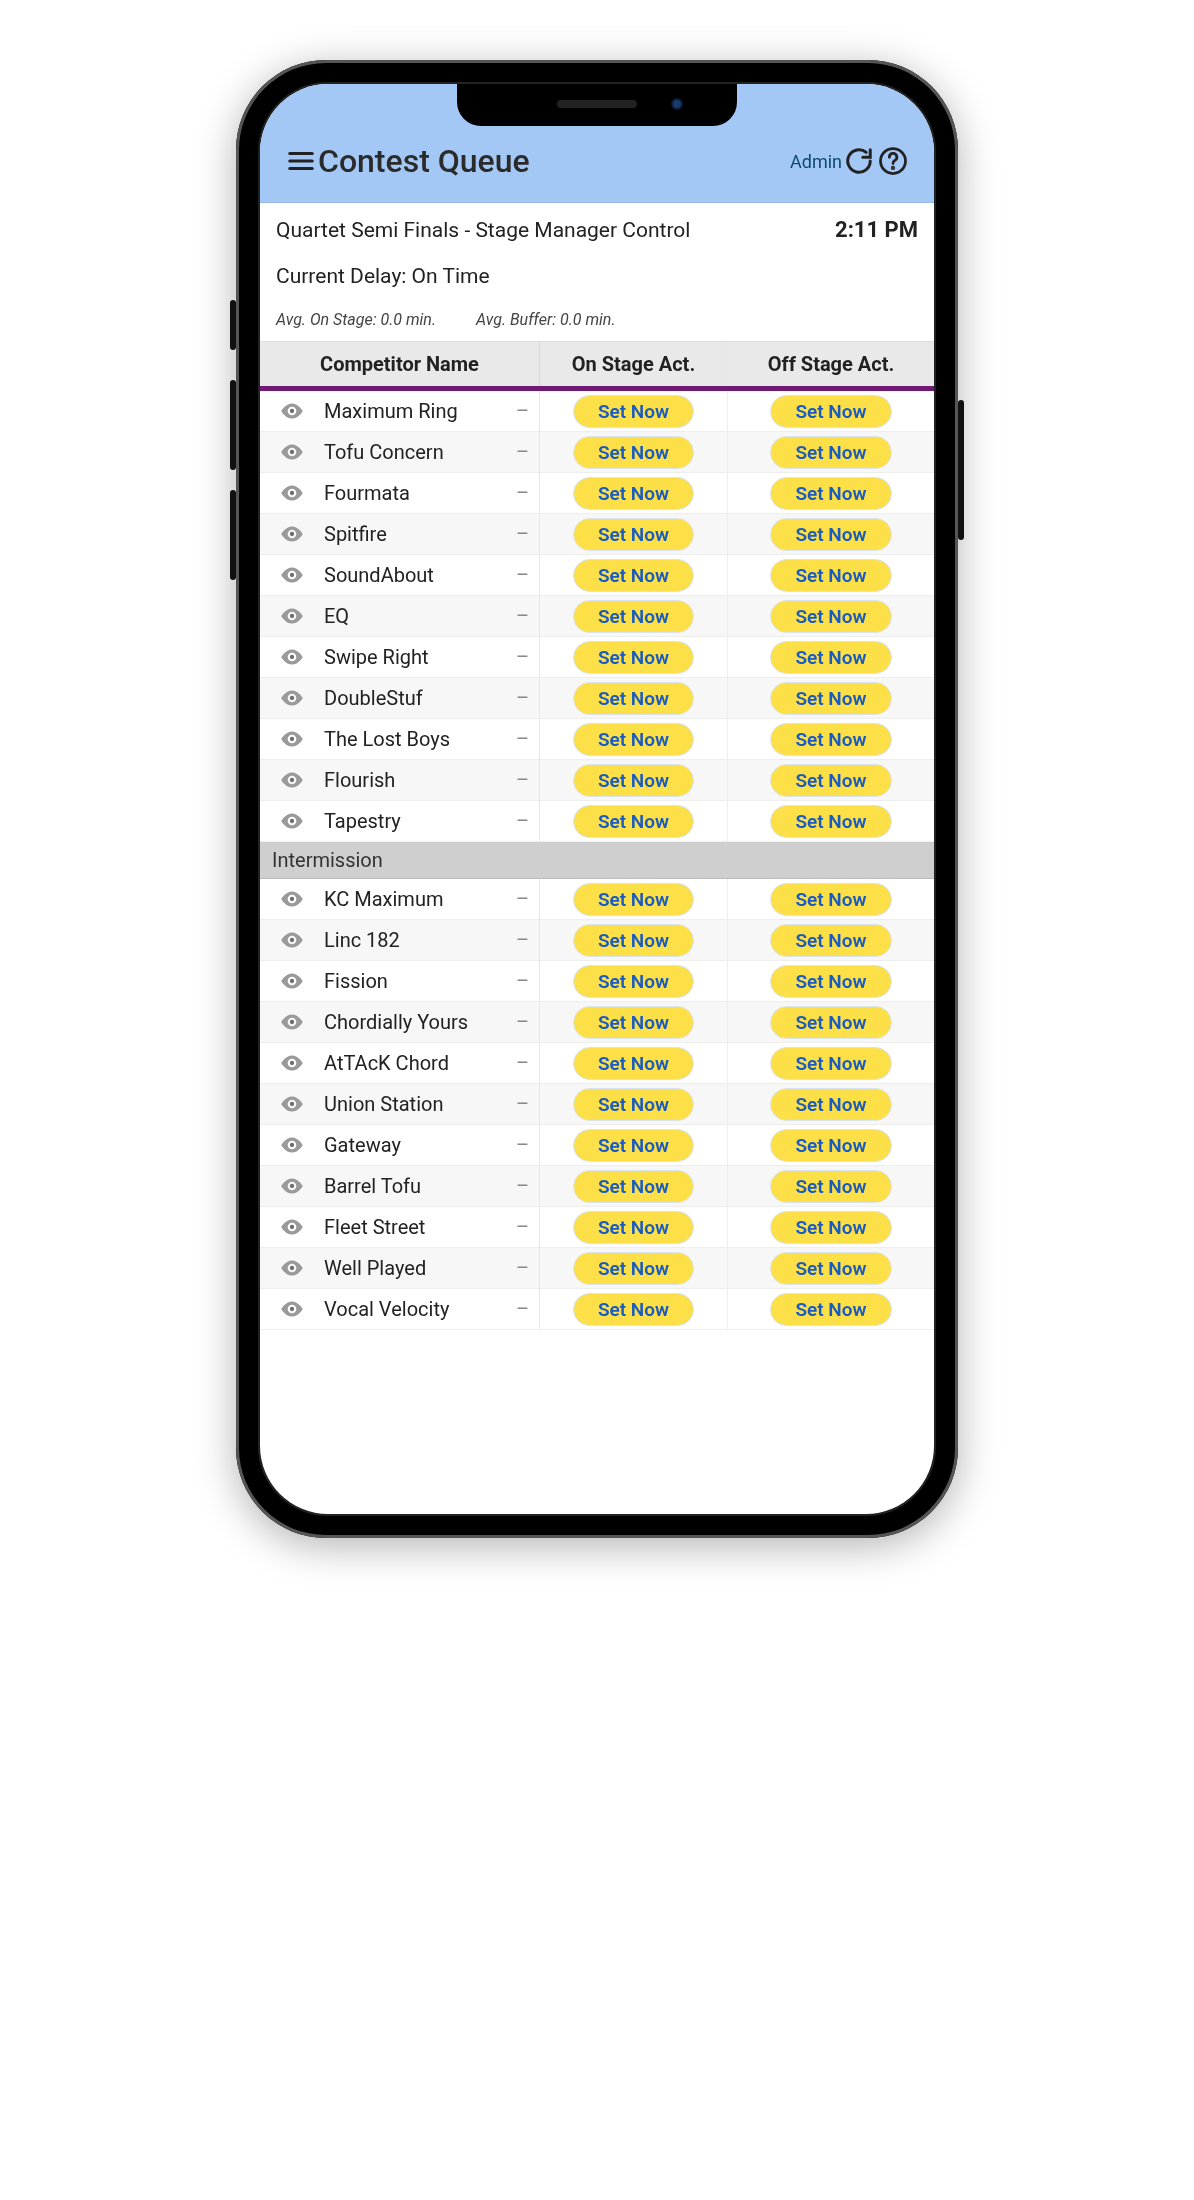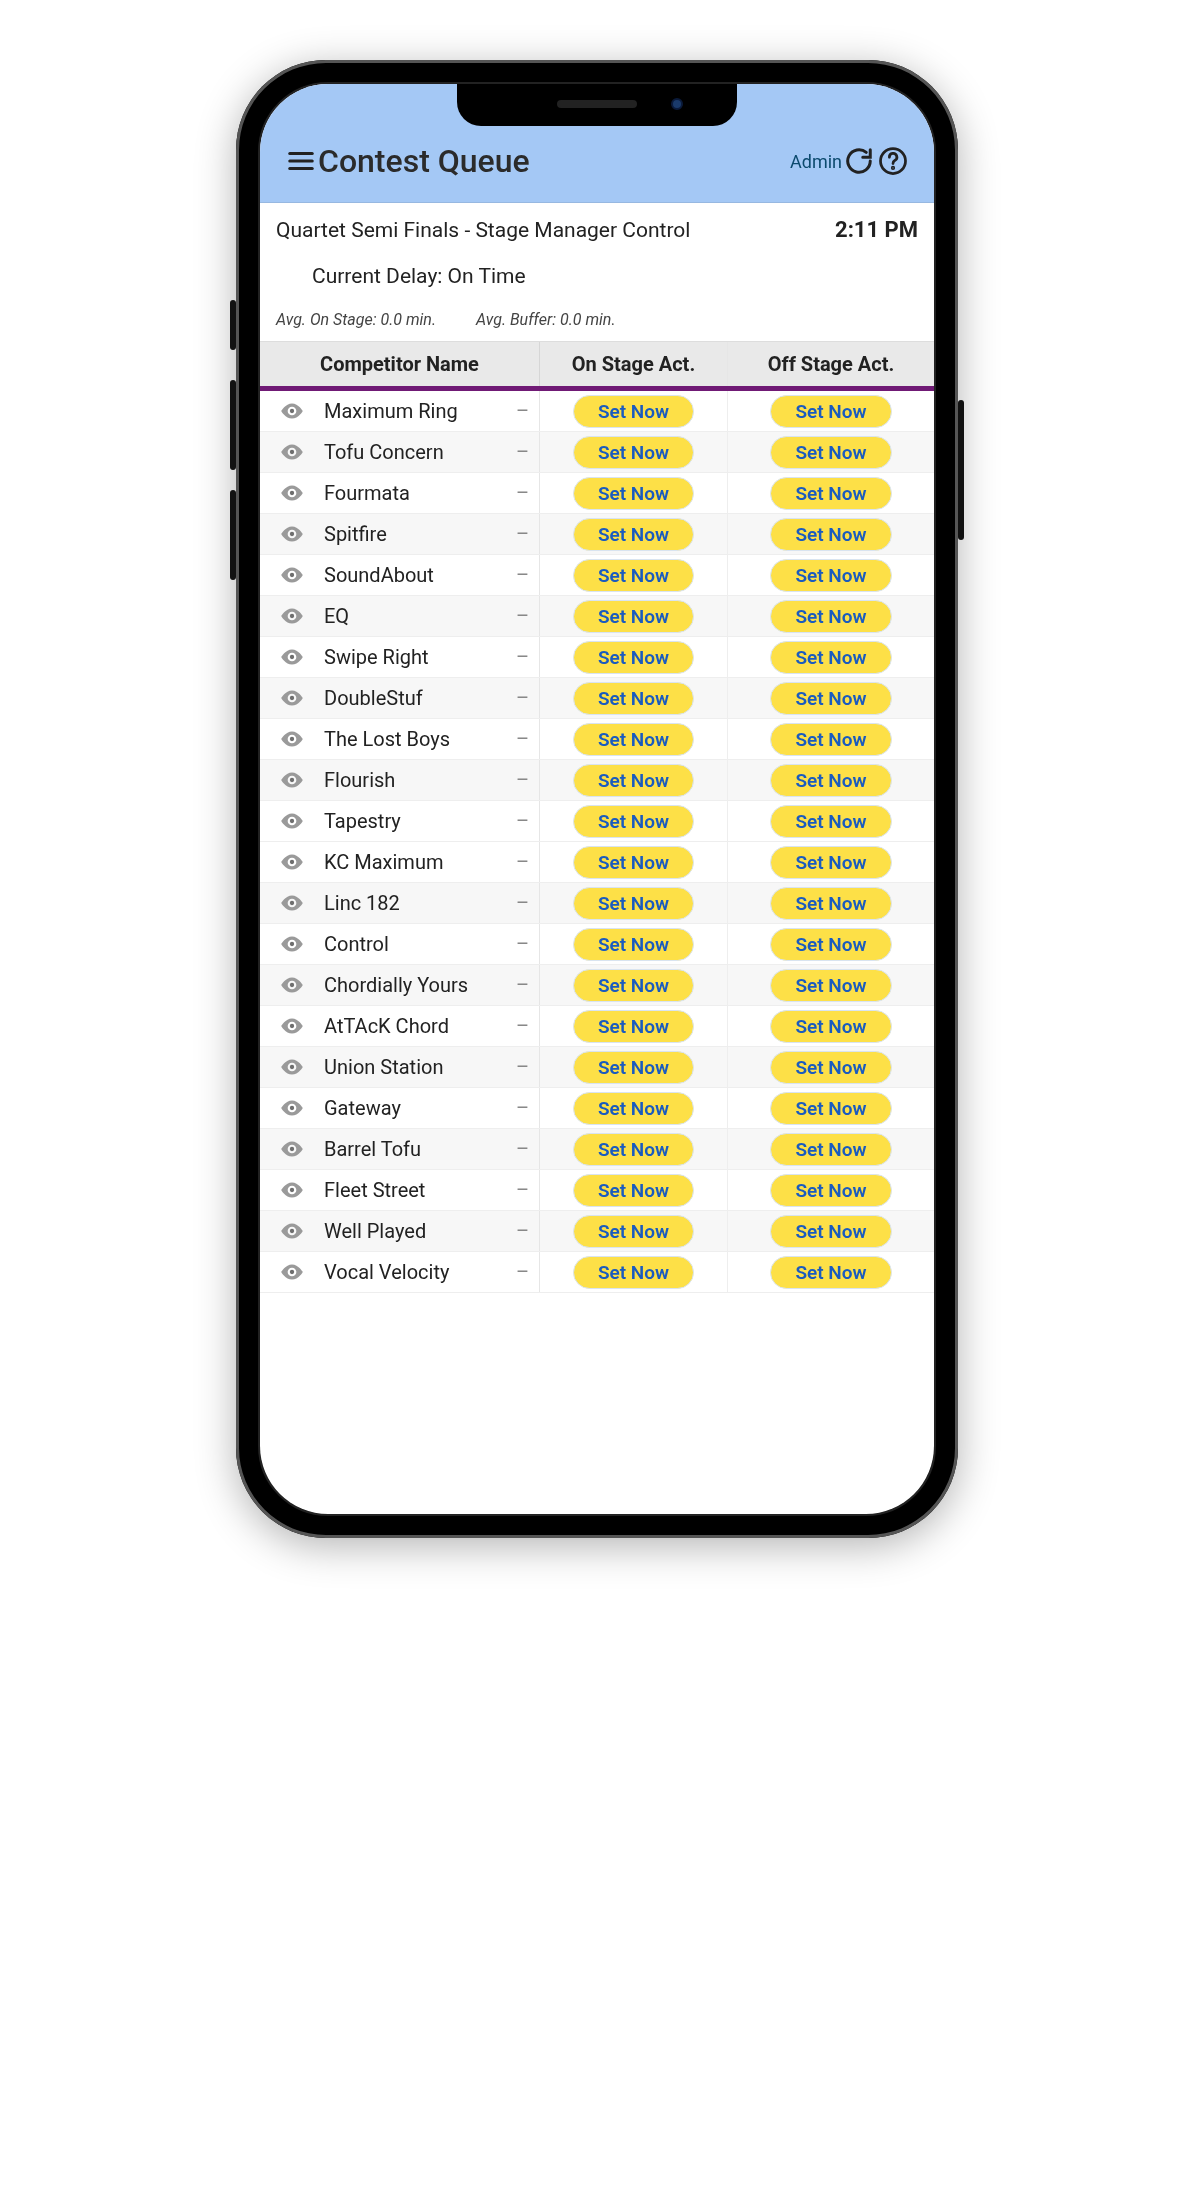--- a/index.html
+++ b/index.html
@@ -95,21 +95,21 @@
     background:#fff;
     padding: 14px 16px 12px 16px;
     border-bottom:1px solid #ddd;
   }
   .subheader .row1 {
     display:flex; justify-content:space-between; align-items:center;
     font-size:21px; color:#222;
   }
   .subheader .time { font-weight:700; font-size:22px; }
   .subheader .row2 {
-    margin-top:22px; font-size:21px; color:#222;margin-left:36px;
+    margin-top:22px; font-size:21px; color:#222;
   }
   .subheader .row3 {
     margin-top:22px; font-size:16px; color:#444; font-style:italic;
     display:flex; gap:40px;
   }
   .table-head {
     display:flex;
     background:#e9e9e9;
     border-bottom:5px solid #701a75;
     font-weight:700;
@@ -430,20 +430,21 @@
               <span class="cname">Tapestry</span>
               <span class="dash">–</span>
             </div>
             <div class="cell-on">
               <span class="pill">Set Now</span>
             </div>
             <div class="cell-off">
               <span class="pill">Set Now</span>
             </div>
           </div>
+          <div class="section-row">Intermission</div>
           <div class="row">
             <div class="cell-name">
               <span class="eye">
                 <svg width="26" height="26" viewBox="0 0 24 24" fill="#9a9a9a">
                   <path d="M12 5C6 5 2 12 2 12s4 7 10 7 10-7 10-7-4-7-10-7zm0 11a4 4 0 1 1 0-8 4 4 0 0 1 0 8z"></path>
                   <circle cx="12" cy="12" r="2" fill="#6e6e6e"></circle>
                 </svg>
               </span>
               <span class="cname">KC Maximum</span>
               <span class="dash">–</span>
@@ -474,21 +475,21 @@
             </div>
           </div>
           <div class="row">
             <div class="cell-name">
               <span class="eye">
                 <svg width="26" height="26" viewBox="0 0 24 24" fill="#9a9a9a">
                   <path d="M12 5C6 5 2 12 2 12s4 7 10 7 10-7 10-7-4-7-10-7zm0 11a4 4 0 1 1 0-8 4 4 0 0 1 0 8z"></path>
                   <circle cx="12" cy="12" r="2" fill="#6e6e6e"></circle>
                 </svg>
               </span>
-              <span class="cname">Control</span>
+              <span class="cname">Fission</span>
               <span class="dash">–</span>
             </div>
             <div class="cell-on">
               <span class="pill">Set Now</span>
             </div>
             <div class="cell-off">
               <span class="pill">Set Now</span>
             </div>
           </div>
           <div class="row alt">

